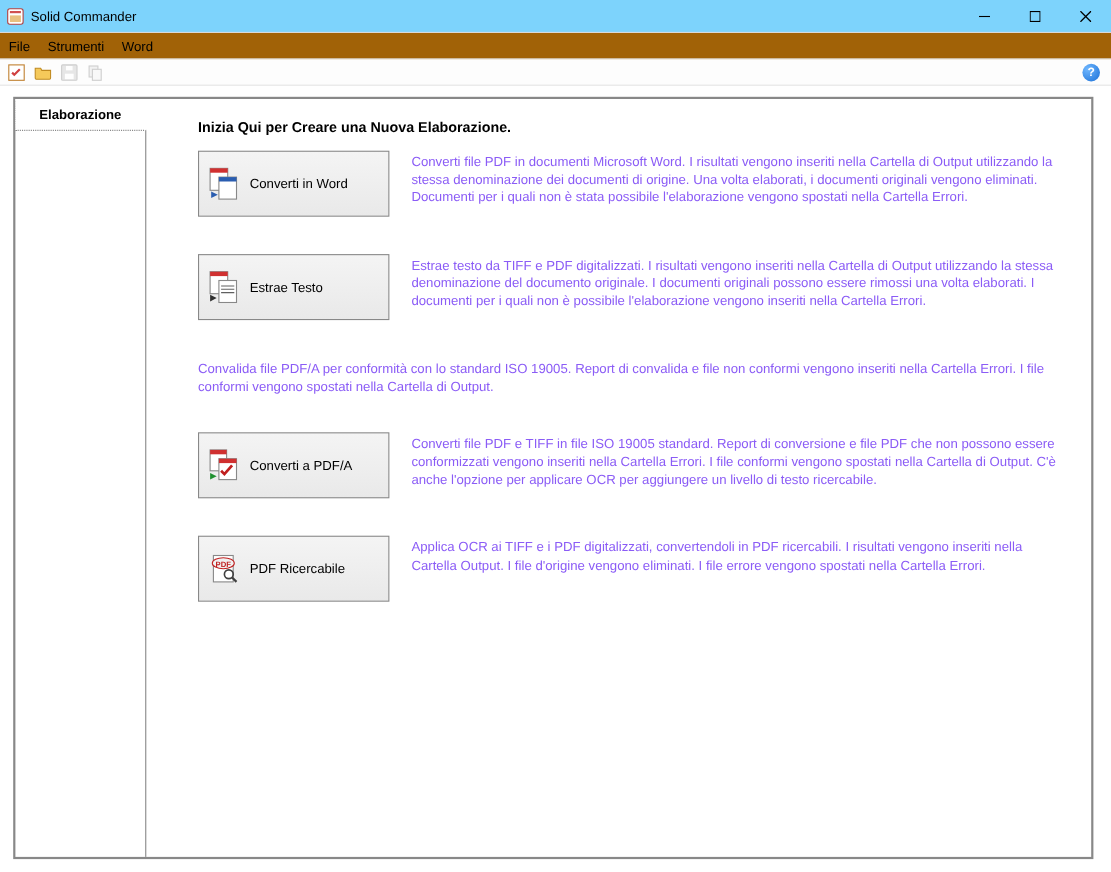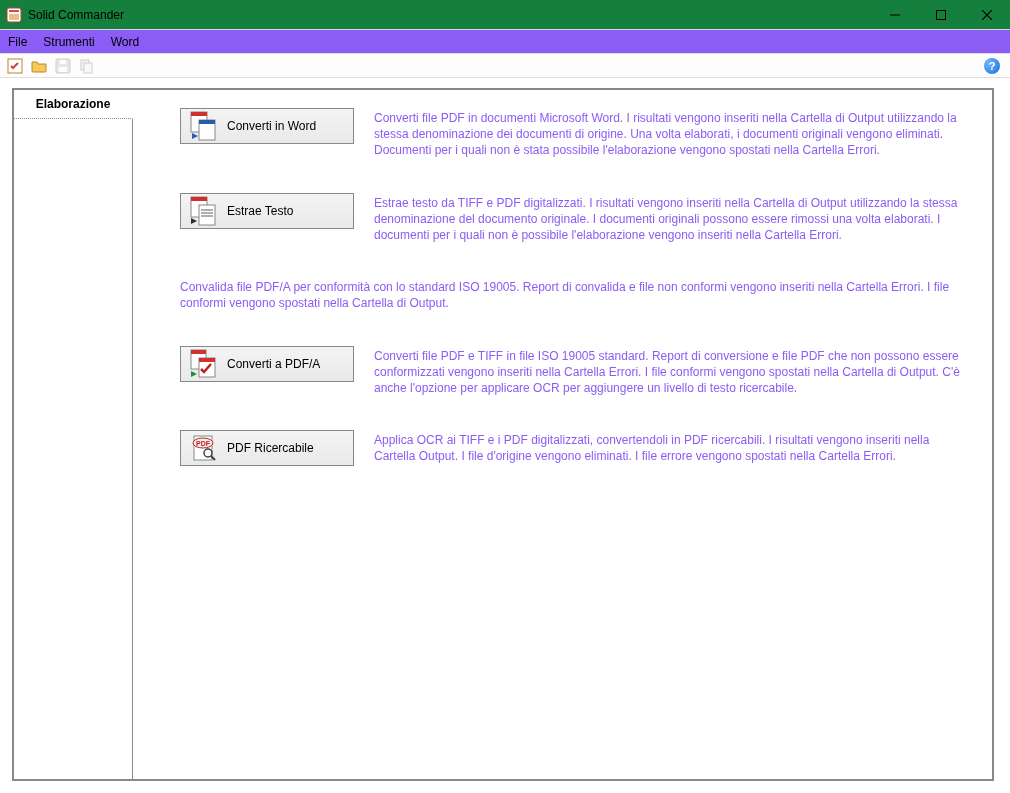--- a/index.html
+++ b/index.html
@@ -11,21 +11,21 @@
     color: #000;
     width: 1010px;
     height: 793px;
     overflow: hidden;
     display: flex;
     flex-direction: column;
   }
   
   .titlebar {
     height: 30px;
-    background: #15803d;
+    background: #7dd3fc;
     border-bottom: 1px solid #d9d9d9;
     display: flex;
     align-items: center;
     padding-left: 6px;
   }
   .titlebar .app-icon {
     width: 16px; height: 16px;
     margin-right: 6px;
     display: inline-flex;
     align-items: center;
@@ -46,21 +46,21 @@
     align-items: center;
     justify-content: center;
     font-family: Arial, sans-serif;
     font-size: 13px;
     color: #000;
   }
   .win-controls .wc svg { display:block; }
   
   .menubar {
     height: 24px;
-    background: #8b5cf6;
+    background: #a16207;
     border-bottom: 1px solid #e0e0e0;
     display: flex;
     align-items: center;
     padding-left: 8px;
     gap: 16px;
     font-size: 12px;
   }
   .menubar .menu-item { color: #000; }
   
   .toolbar {
@@ -150,21 +150,21 @@
     margin-bottom: 30px;
   }
   .option-row {
     display: flex;
     align-items: flex-start;
     gap: 20px;
     margin-bottom: 34px;
   }
   .option-btn {
     width: 174px;
-    height: 36px;
+    height: 60px;
     border: 1px solid #888;
     background: linear-gradient(#f4f4f4, #e9e9e9);
     display: flex;
     align-items: center;
     padding-left: 6px;
     gap: 8px;
     font-size: 12px;
     flex-shrink: 0;
   }
   .option-btn .ico {
@@ -249,20 +249,21 @@
 
 <div class="client">
   <div class="panel">
     <div class="side-tab">
       <div class="tab">
         <span>Elaborazione</span>
       </div>
       <div class="tab-body"></div>
     </div>
     <div class="content">
+      <h1>Inizia Qui per Creare una Nuova Elaborazione.</h1>
 
       <div class="option-row">
         <div class="option-btn">
           <span class="ico">
             <svg width="30" height="30" viewBox="0 0 30 30">
               <rect x="3" y="1" width="16" height="20" fill="#fff" stroke="#888"></rect>
               <rect x="3" y="1" width="16" height="4" fill="#d03030"></rect>
               <rect x="11" y="9" width="16" height="20" fill="#fff" stroke="#888"></rect>
               <rect x="11" y="9" width="16" height="4" fill="#2a5db0"></rect>
               <path d="M4 22 l6 3 l-6 3 z" fill="#2a5db0"></path>

